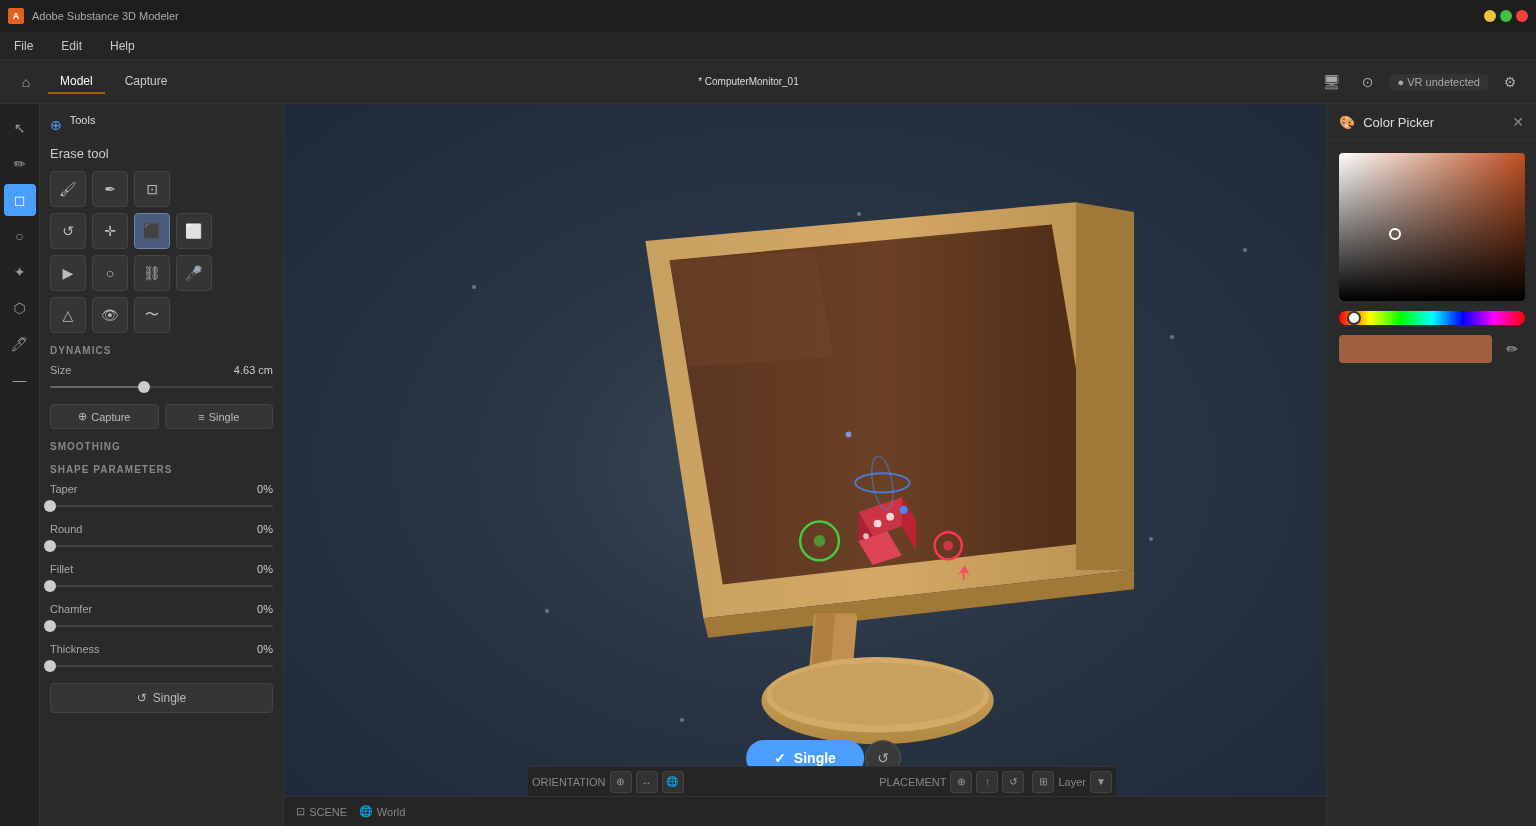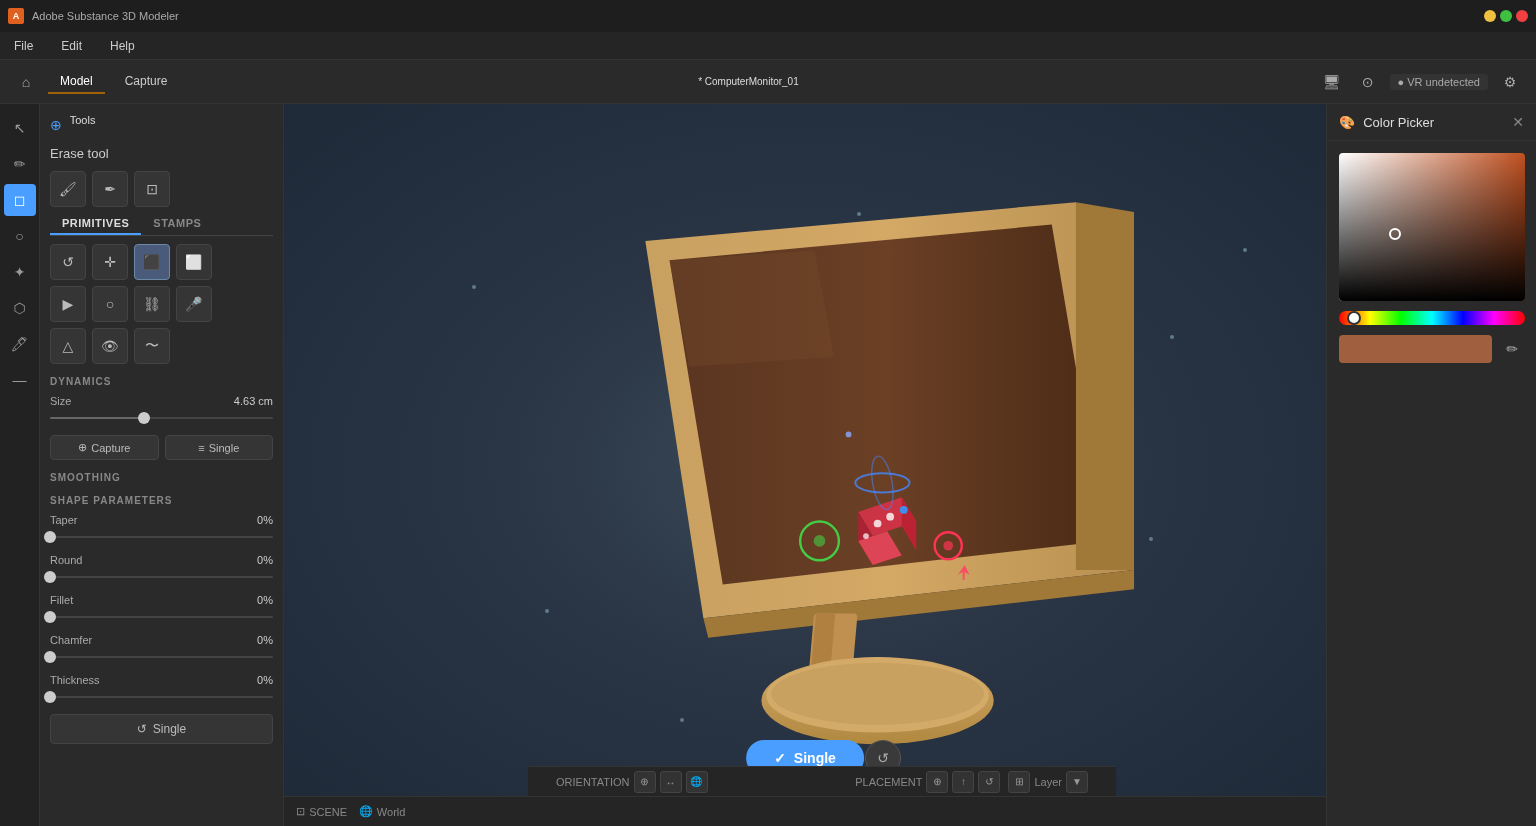--- a/index.html
+++ b/index.html
@@ -398,21 +398,21 @@
     .orientation-bar {
       position: absolute;
       bottom: 30px;
       left: 244px;
       right: 210px;
       height: 30px;
       background: #252525;
       border-top: 1px solid #333;
       display: flex;
       align-items: center;
-      padding: 0 28px;
+      padding: 0 4px;
       gap: 8px;
       font-size: 11px;
       color: #888;
     }
     .orient-group { display: flex; align-items: center; gap: 4px; }
     .orient-btn { width: 22px; height: 22px; background: #333; border: 1px solid #444; border-radius: 3px; display: flex; align-items: center; justify-content: center; color: #999; cursor: pointer; font-size: 10px; }
 
     
     .scatter-dot {
       position: absolute;
@@ -483,24 +483,20 @@
         </div>
 
         <div class="tool-name" style="font-size:13px; color:#ccc; margin-bottom:10px;">Erase tool</div>
 
         <div class="icon-row">
           <div class="prim-icon">🖌</div>
           <div class="prim-icon">✒</div>
           <div class="prim-icon">⊡</div>
         </div>
 
-        <div class="tabs-row">
-          <div class="tab-btn active">PRIMITIVES</div>
-          <div class="tab-btn">STAMPS</div>
-        </div>
 
         <div class="icon-row">
           <div class="prim-icon">↺</div>
           <div class="prim-icon">✛</div>
           <div class="prim-icon active">⬛</div>
           <div class="prim-icon">⬜</div>
         </div>
         <div class="icon-row">
           <div class="prim-icon">▶</div>
           <div class="prim-icon">○</div>

